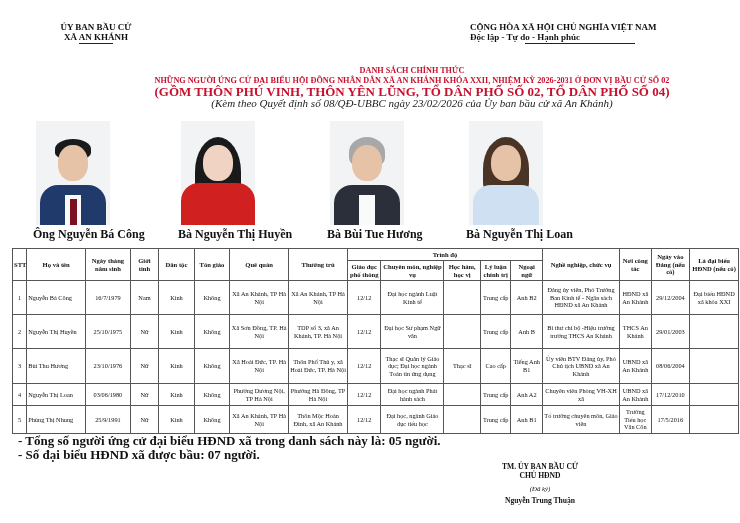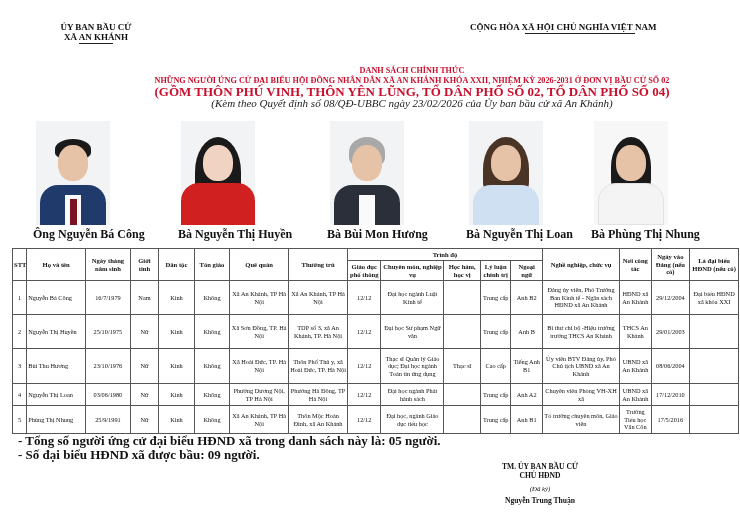--- a/index.html
+++ b/index.html
@@ -43,20 +43,21 @@
 <body>
 
 <div class="hdr-left">
   <div>ỦY BAN BẦU CỬ</div>
   <div class="line2">XÃ AN KHÁNH</div>
   <span class="uline"></span>
 </div>
 
 <div class="hdr-right">
   <div>CỘNG HÒA XÃ HỘI CHỦ NGHĨA VIỆT NAM</div>
+  <div>Độc lập - Tự do - Hạnh phúc</div>
   <span class="uline"></span>
 </div>
 
 <div class="title-block">
   <div class="t1">DANH SÁCH CHÍNH THỨC</div>
   <div class="t2">NHỮNG NGƯỜI ỨNG CỬ ĐẠI BIỂU HỘI ĐỒNG NHÂN DÂN XÃ AN KHÁNH KHÓA XXII, NHIỆM KỲ 2026-2031 Ở ĐƠN VỊ BẦU CỬ SỐ 02</div>
   <div class="t3">(GỒM THÔN PHÚ VINH, THÔN YÊN LŨNG, TỔ DÂN PHỐ SỐ 02, TỔ DÂN PHỐ SỐ 04)</div>
   <div class="t4">(Kèm theo Quyết định số 08/QĐ-UBBC ngày 23/02/2026 của Ủy ban bầu cử xã An Khánh)</div>
 </div>
 
@@ -79,37 +80,29 @@
     </div>
     <div class="pname">Bà Nguyễn Thị Huyền</div>
   </div>
   <div class="pcard" style="left:327px;">
     <div class="photo">
       <div class="body" style="background:#2a2f3a;"></div>
       <div class="collar"></div>
       <div class="hair" style="background:#a8a8a8;"></div>
       <div class="head"></div>
     </div>
-    <div class="pname">Bà Bùi Mon Hương</div>
+    <div class="pname">Bà Bùi Tue Hương</div>
   </div>
   <div class="pcard" style="left:466px;">
     <div class="photo">
       <div class="hair" style="background:#4a3426;width:46px;margin-left:-23px;height:64px;"></div>
       <div class="body" style="background:#cfe0f2;"></div>
       <div class="head"></div>
     </div>
     <div class="pname">Bà Nguyễn Thị Loan</div>
-  </div>
-  <div class="pcard" style="left:591px;">
-    <div class="photo" style="background:#f7f7f7;">
-      <div class="hair" style="width:40px;margin-left:-20px;height:60px;"></div>
-      <div class="body" style="background:#f4f4f4;border:1px solid #e2e2e2;"></div>
-      <div class="head"></div>
-    </div>
-    <div class="pname">Bà Phùng Thị Nhung</div>
   </div>
 </div>
 
 <table class="list">
   <colgroup>
     <col style="width:14px">
       <col style="width:58px">
       <col style="width:44px">
       <col style="width:28px">
       <col style="width:35px">
@@ -244,21 +237,21 @@
       <td>Tổ trưởng chuyên môn, Giáo viên</td>
       <td>Trường Tiểu học Vân Côn</td>
       <td>17/5/2016</td>
       <td></td>
     </tr>
   </tbody>
 </table>
 
 <div class="notes">
   <div>- Tổng số người ứng cử đại biểu HĐND xã trong danh sách này là: 05 người.</div>
-  <div>- Số đại biểu HĐND xã được bầu: 09 người.</div>
+  <div>- Số đại biểu HĐND xã được bầu: 07 người.</div>
 </div>
 
 <div class="sign">
   <div class="s1">TM. ỦY BAN BẦU CỬ</div>
   <div class="s2">CHỦ HĐND</div>
   <div class="s3">(Đã ký)</div>
   <div class="s4">Nguyễn Trung Thuận</div>
 </div>
 
 </body></html>

